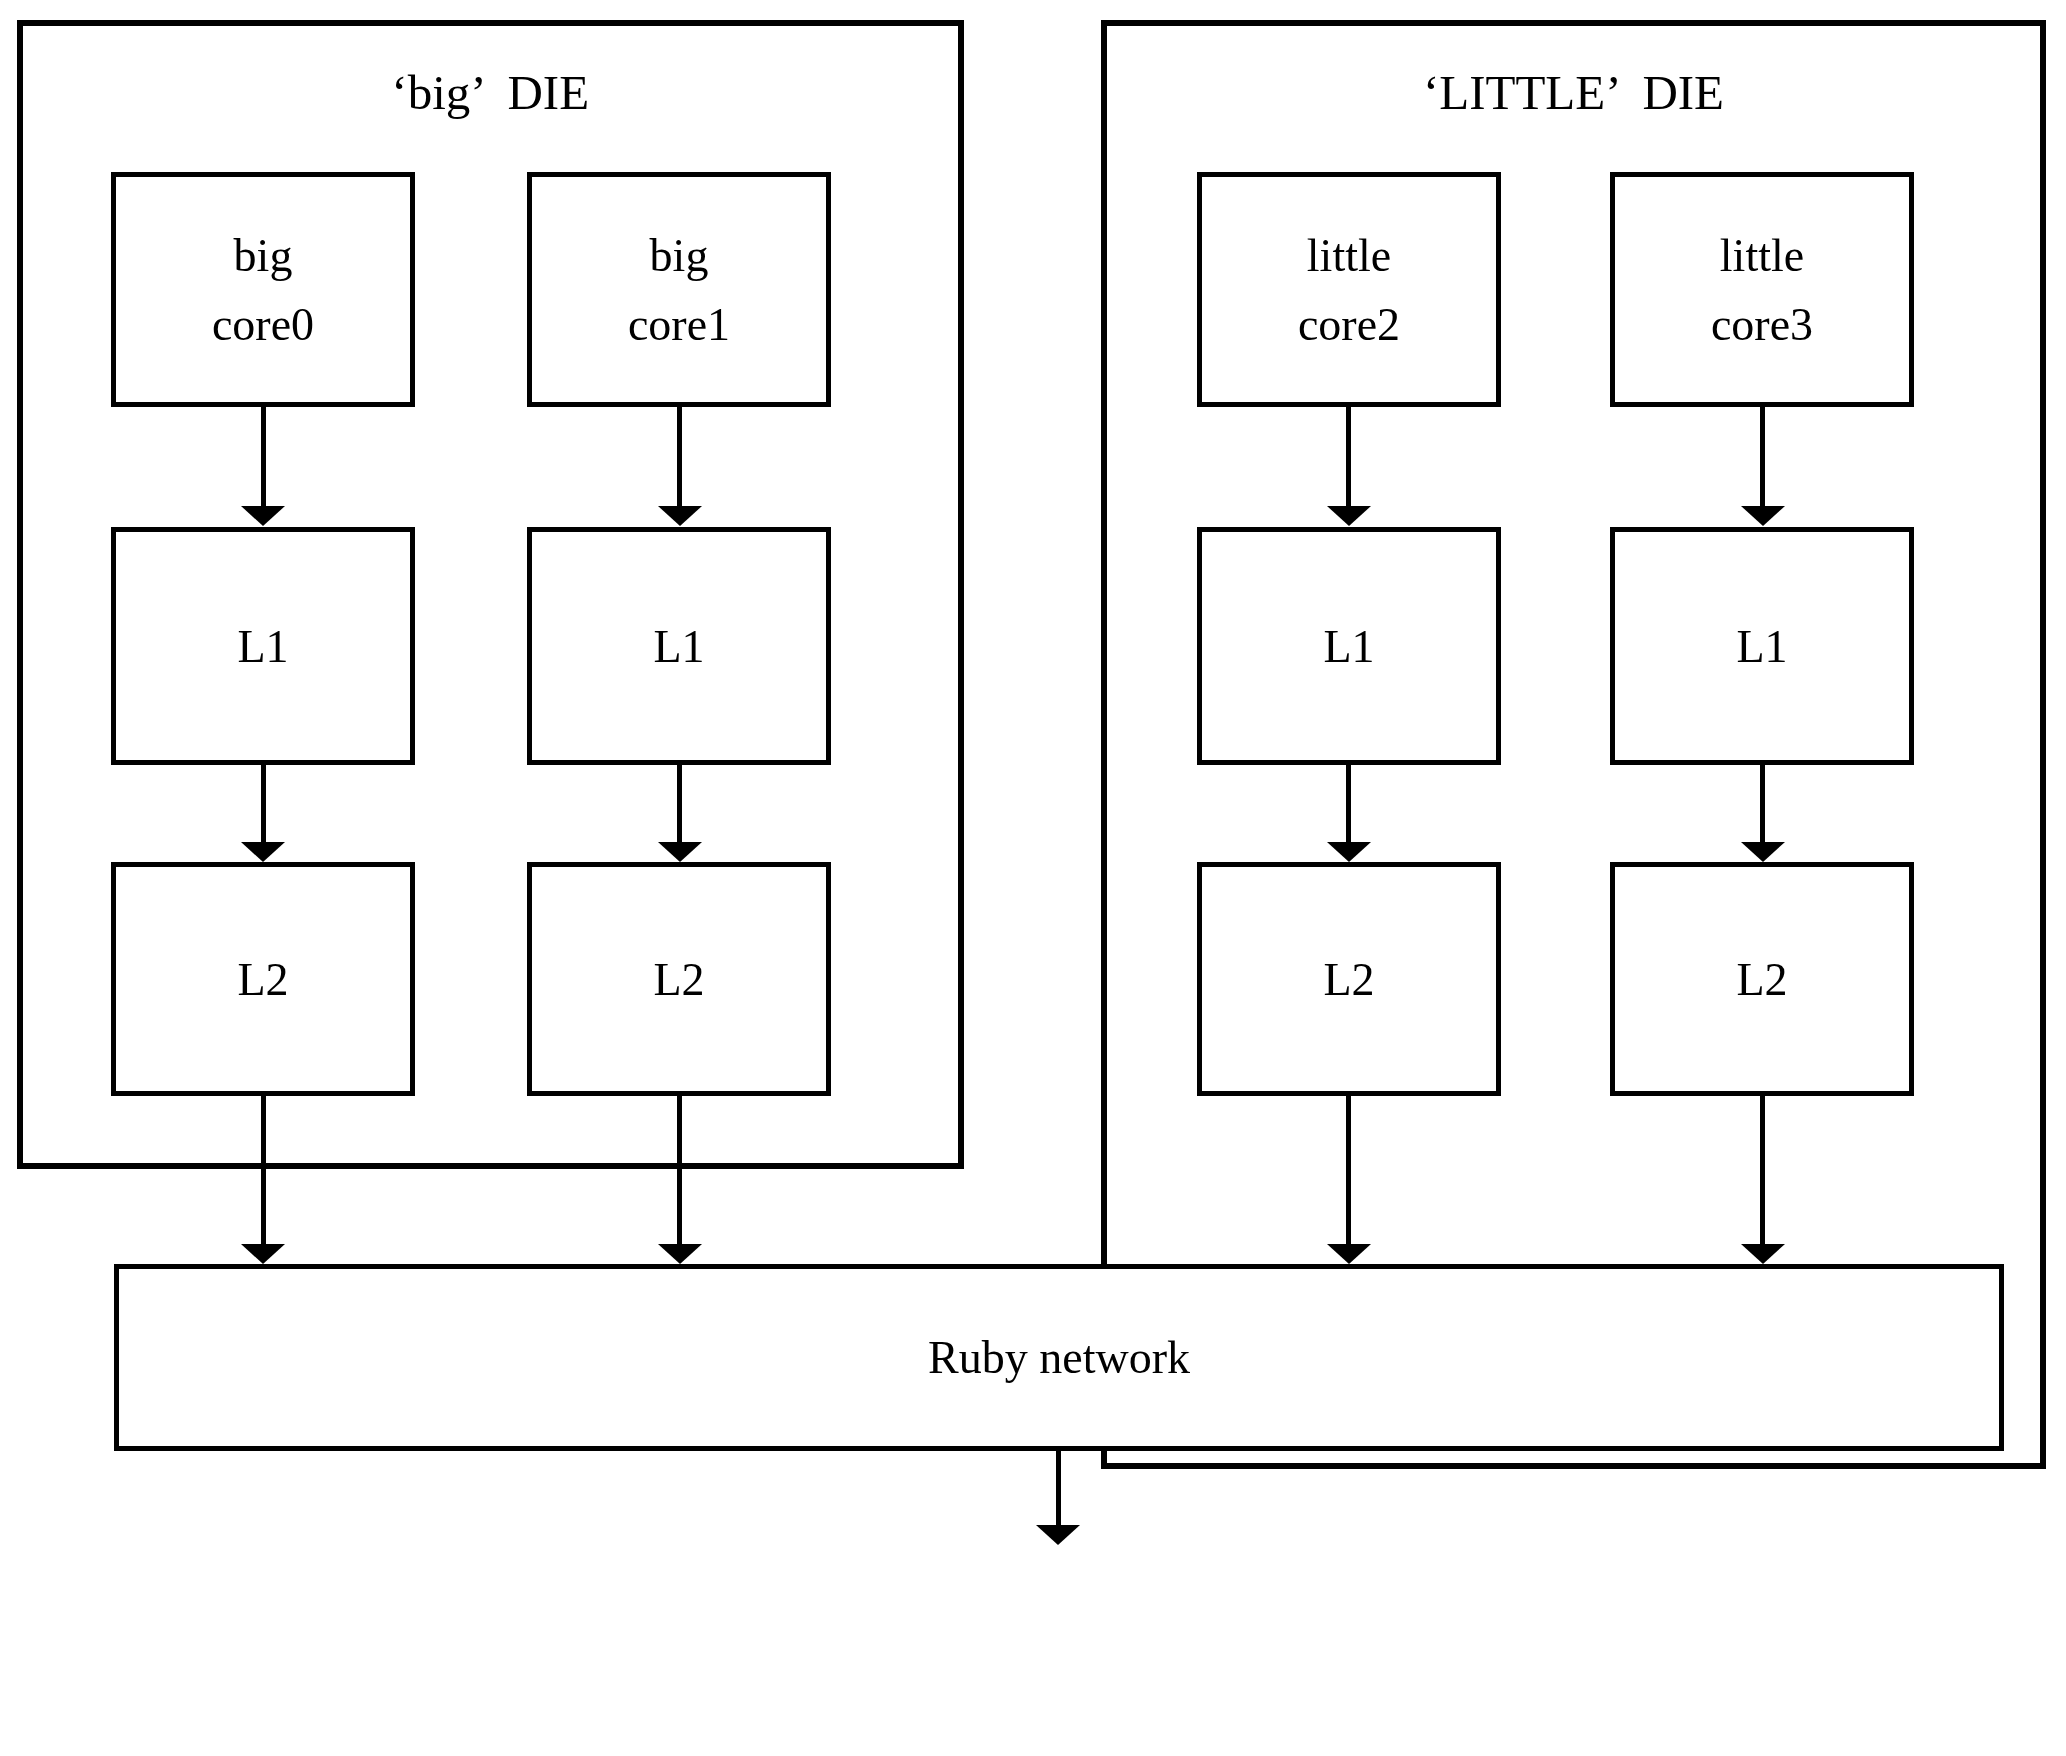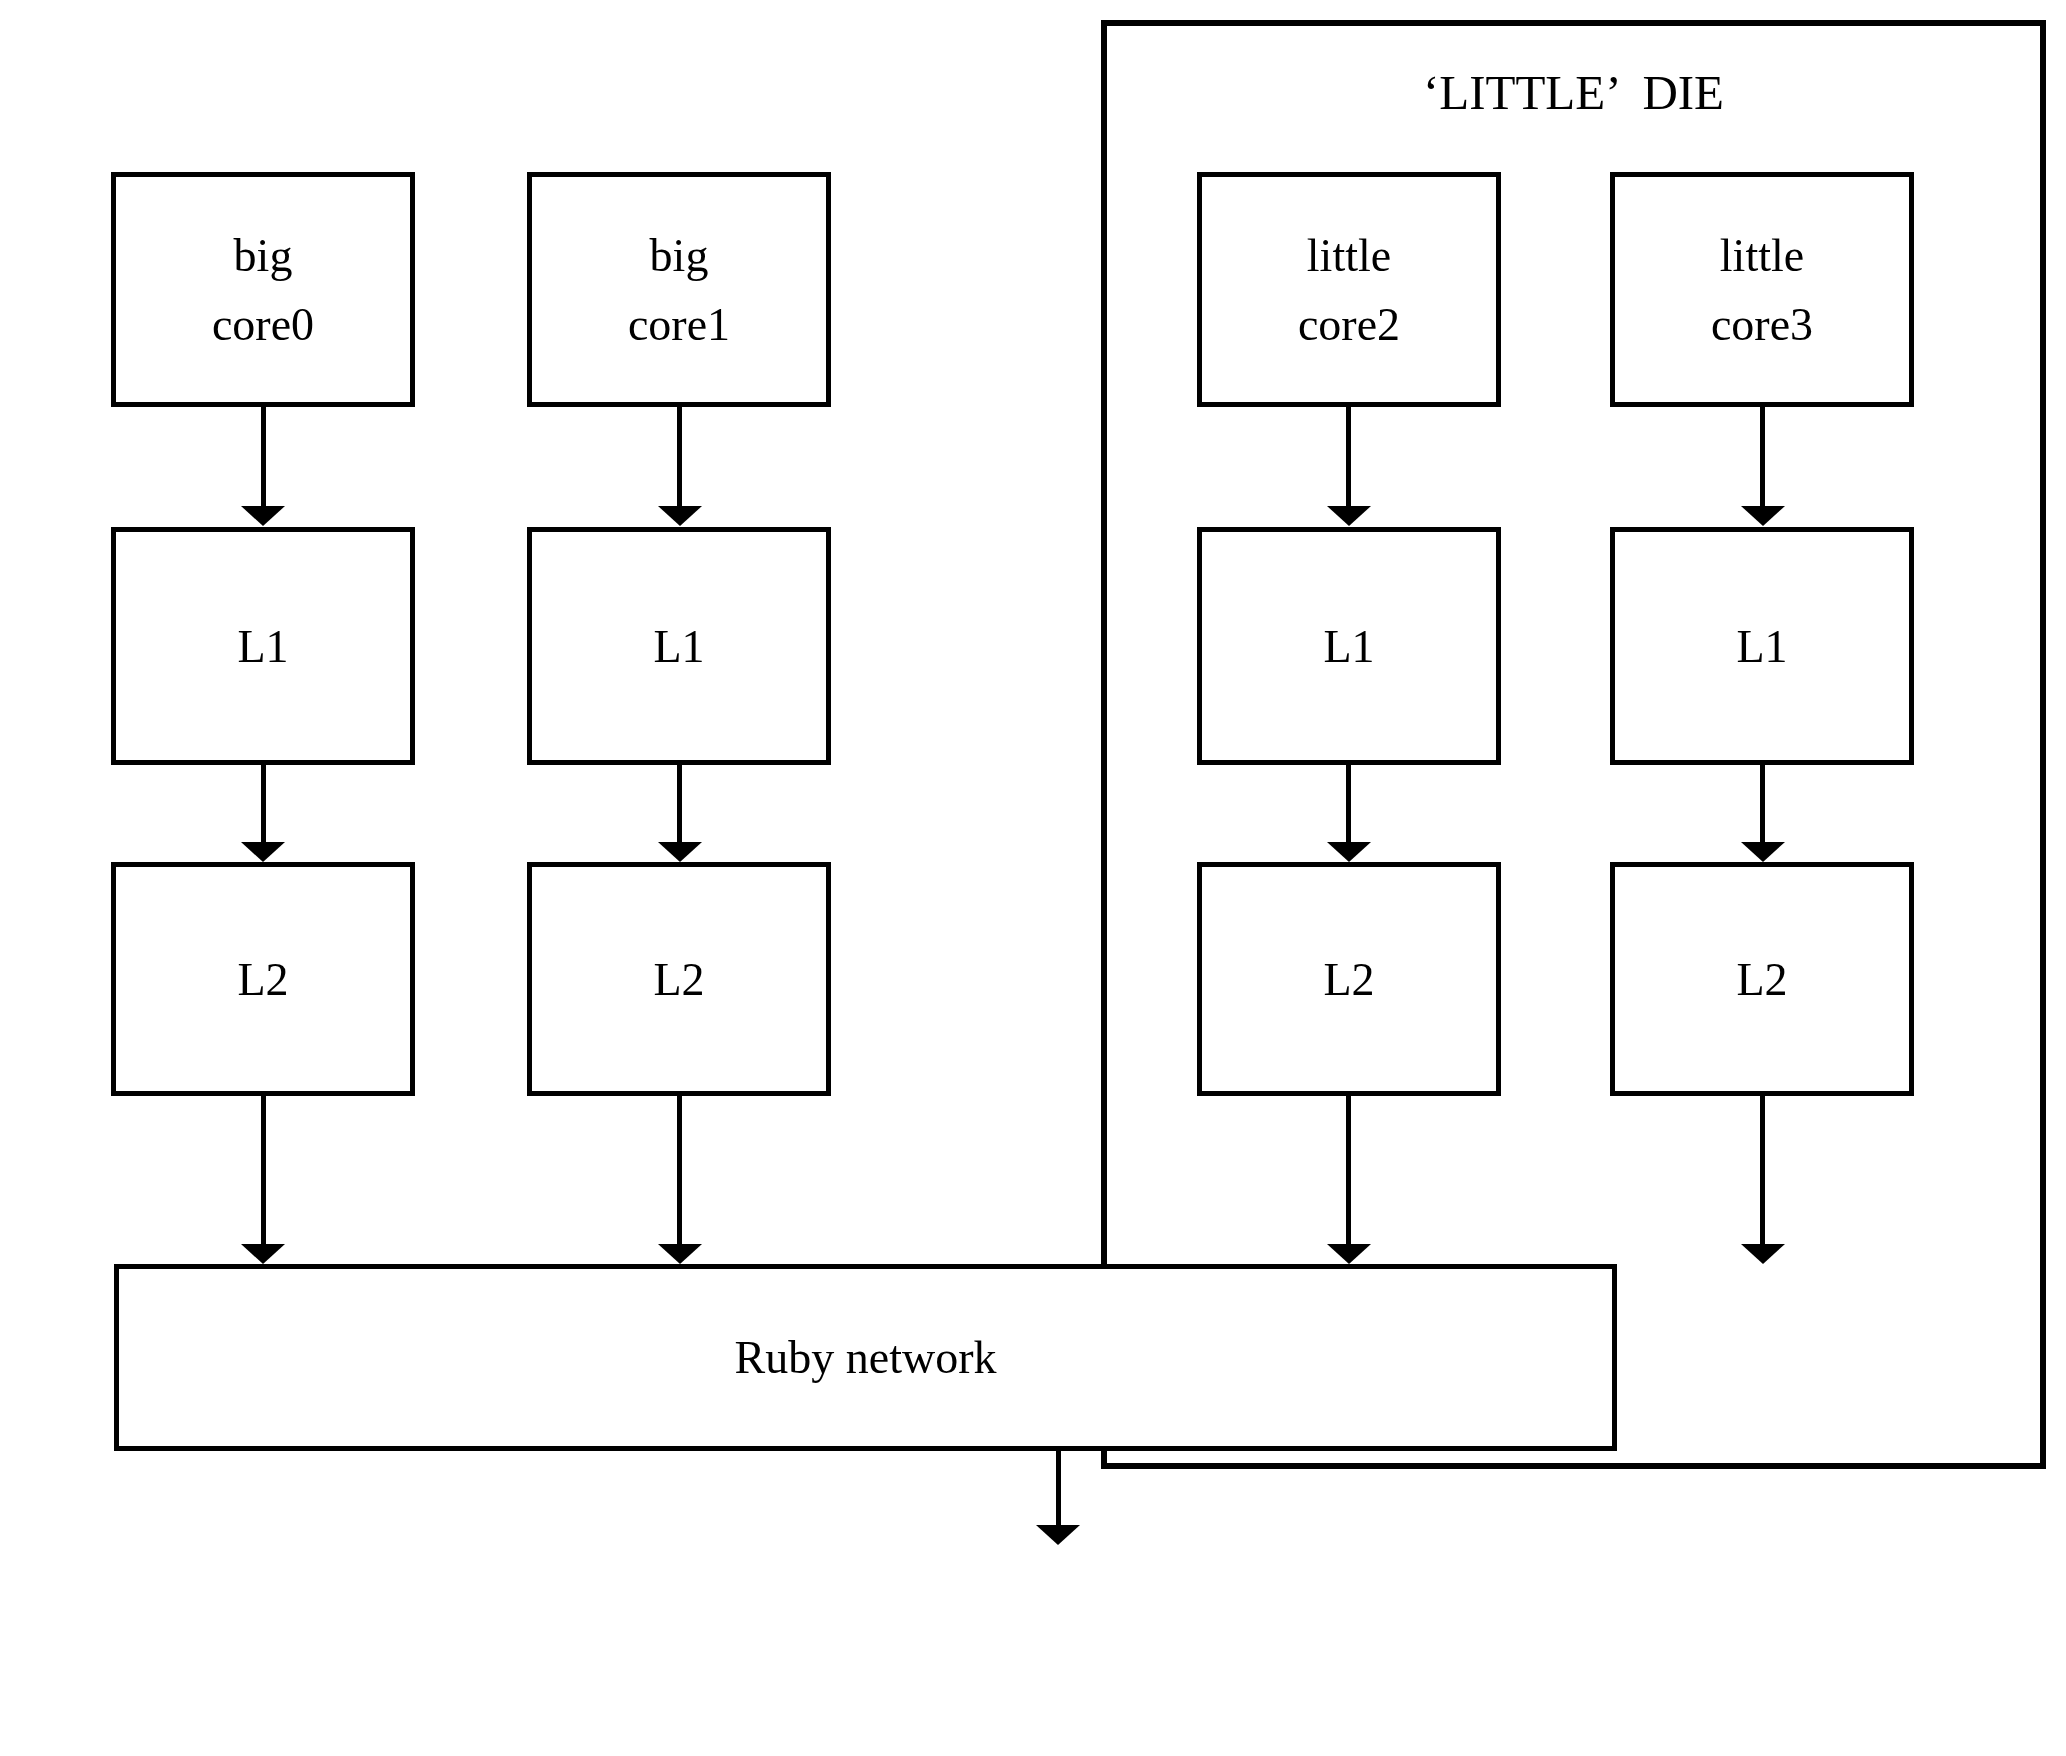--- a/index.html
+++ b/index.html
@@ -58,20 +58,23 @@
     align-items:center;
     justify-content:center;
     font-size:46px;
   }
 </style>
 </head>
 <body>
 
 <div id="canvas">
 
+  <div class="die" style="left:16.7px;top:19.6px;width:947px;height:1149px">
+    <div class="die-title">‘big’  DIE</div>
+  </div>
 
   <div class="die" style="left:1101px;top:19.6px;width:945px;height:1449px">
     <div class="die-title">‘LITTLE’  DIE</div>
   </div>
 
   <div class="box" style="left:111px;top:172px;width:304px;height:235px">
     <div class="ln">big</div>
     <div class="ln">core0</div>
   </div>
   <div class="vline" style="left:261px;top:407px;height:101px"></div>
@@ -131,21 +134,21 @@
     <div class="ln">L1</div>
   </div>
   <div class="vline" style="left:1760px;top:764px;height:80px"></div>
   <div class="ahead" style="left:1741px;top:842px"></div>
   <div class="box" style="left:1610px;top:862px;width:304px;height:234px">
     <div class="ln">L2</div>
   </div>
   <div class="vline" style="left:1760px;top:1096px;height:151px"></div>
   <div class="ahead" style="left:1741px;top:1244px"></div>
 
-  <div class="wide" style="left:114px;top:1264px;width:1503px;height:187px">
+  <div class="wide" style="left:114px;top:1264px;width:1890px;height:187px">
     <span>Ruby network</span>
   </div>
 
   <div class="vline" style="left:1056px;top:1451px;height:75px"></div>
   <div class="ahead" style="left:1036px;top:1525px"></div>
 
 
 </div>
 
 

